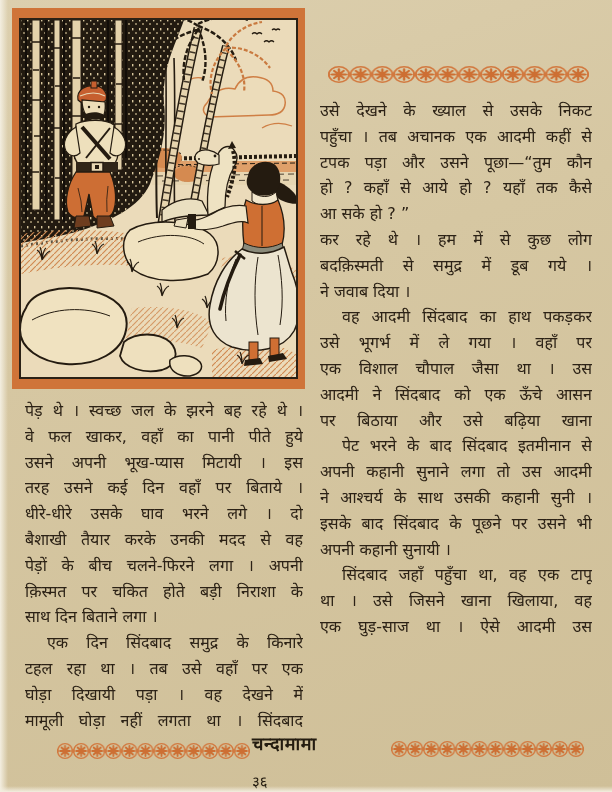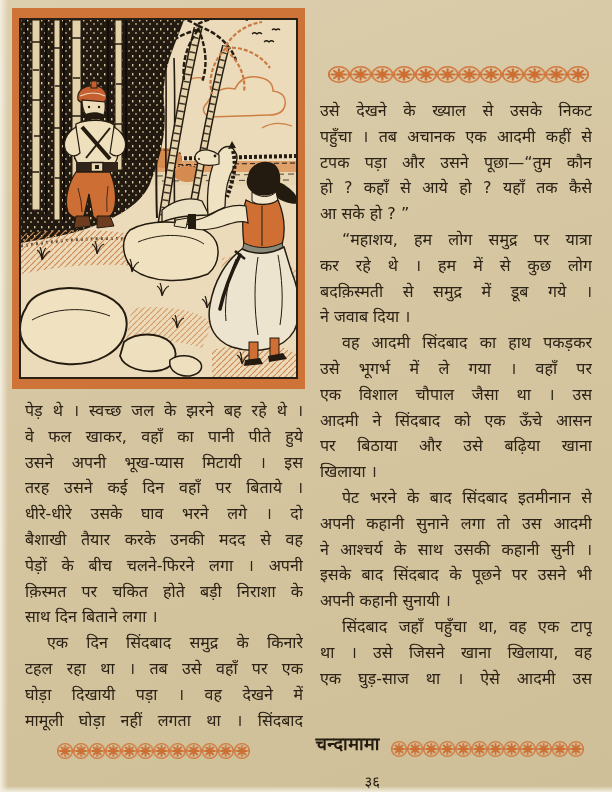--- a/index.html
+++ b/index.html
@@ -27,21 +27,21 @@
   .col-right{left:320px;top:98px;width:272px;}
   .ln{
     font-size:16px;line-height:25.8px;height:25.8px;
     text-align:justify;text-align-last:justify;
     overflow:hidden;white-space:nowrap;
   }
   .col .ln{white-space:normal;}
   .ln.end{text-align-last:left;}
   .ln.ind{text-indent:22px;}
 
-  .footer-center{position:absolute;left:252px;top:731px;width:128px;text-align:right;}
+  .footer-center{position:absolute;left:252px;top:731px;width:128px;text-align:left;}
   .footer-title{font-weight:bold;font-size:18px;letter-spacing:.5px;color:#241c10;}
   .footer-page{font-size:15px;margin-top:16px;color:#241c10;}
 </style>
 </head>
 <body>
 
 <div class="page">
 
   <svg width="0" height="0" style="position:absolute" aria-hidden="true">
     <defs>
@@ -216,30 +216,28 @@
   <svg class="orn-band orn-top" viewBox="0 0 192 20" preserveAspectRatio="none">
     <rect width="192" height="20" fill="url(#orn)"></rect>
   </svg>
 
   <div class="col col-right">
     <div class="ln">उसे देखने के ख्याल से उसके निकट</div>
     <div class="ln">पहुँचा ।  तब अचानक एक आदमी कहीं से</div>
     <div class="ln">टपक पड़ा और उसने पूछा—“तुम कौन</div>
     <div class="ln">हो ?  कहाँ से आये हो ?  यहाँ तक कैसे</div>
     <div class="ln end">आ सके हो ? ”</div>
-    <div class="ln ind">“महाशय, हम लोग समुद्र पर यात्रा</div>
     <div class="ln">कर रहे थे ।  हम में से कुछ लोग</div>
     <div class="ln">बदक़िस्मती से समुद्र में डूब गये ।</div>
     <div class="ln end">ने जवाब दिया ।</div>
     <div class="ln ind">वह आदमी सिंदबाद का हाथ पकड़कर</div>
     <div class="ln">उसे भूगर्भ में ले गया ।  वहाँ पर</div>
     <div class="ln">एक विशाल चौपाल जैसा था ।  उस</div>
     <div class="ln">आदमी ने सिंदबाद को एक ऊँचे आसन</div>
     <div class="ln">पर बिठाया और उसे बढ़िया खाना</div>
-    <div class="ln end">खिलाया ।</div>
     <div class="ln ind">पेट भरने के बाद सिंदबाद इतमीनान से</div>
     <div class="ln">अपनी कहानी सुनाने लगा तो उस आदमी</div>
     <div class="ln">ने आश्चर्य के साथ उसकी कहानी सुनी ।</div>
     <div class="ln">इसके बाद सिंदबाद के पूछने पर उसने भी</div>
     <div class="ln end">अपनी कहानी सुनायी ।</div>
     <div class="ln ind">सिंदबाद जहाँ पहुँचा था, वह एक टापू</div>
     <div class="ln">था ।  उसे जिसने खाना खिलाया, वह</div>
     <div class="ln">एक घुड़-साज था ।  ऐसे आदमी उस</div>
   </div>
 

